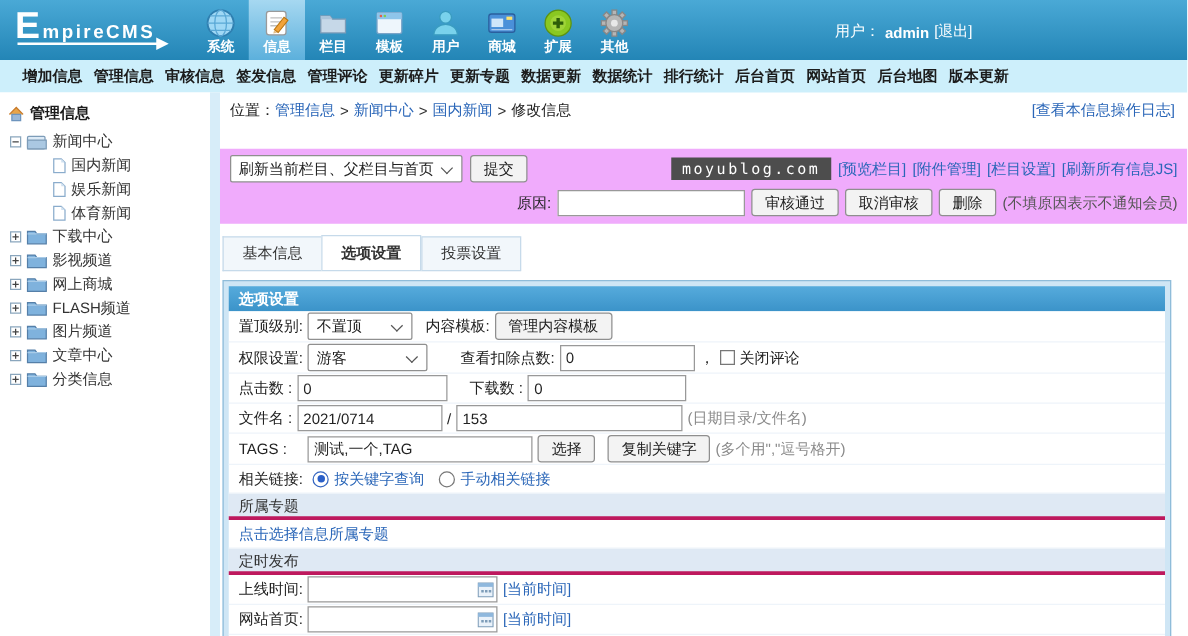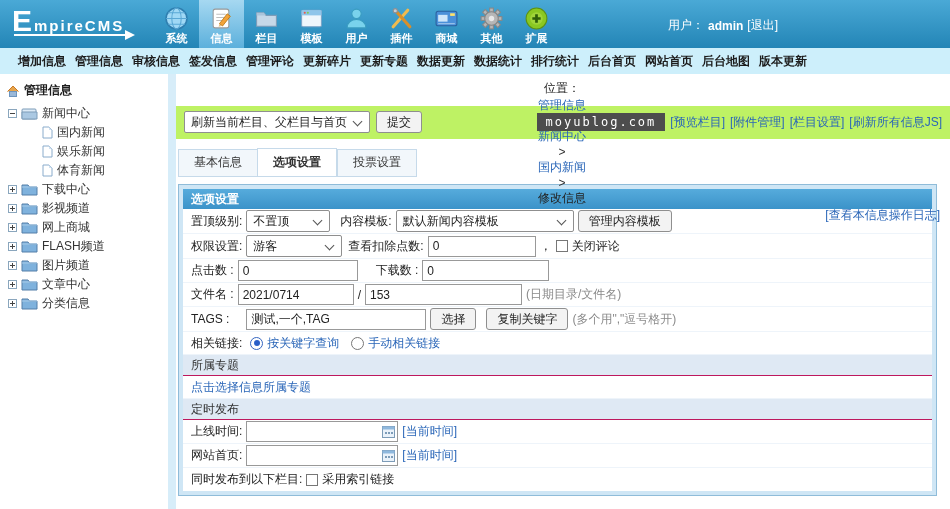--- a/index.html
+++ b/index.html
@@ -36,26 +36,26 @@
   .trow.root { padding-left:2px; }
   .trow.child { padding-left:36px; }
   .expander { width:9px; height:9px; border:1px solid #8aa6bd; background:#fff; position:relative; flex:none; }
   .expander::before, .expander.plus::after { content:""; position:absolute; background:#444; }
   .expander::before { left:1px; right:1px; top:3px; height:1px; }
   .expander.plus::after { top:1px; bottom:1px; left:3px; width:1px; }
   .trow svg { flex:none; }
 
   
   .main { flex:1; min-width:0; }
-  .bc-row { height:23px; display:flex; align-items:center; padding:6px 10px 0 8px; font-size:12px;flex-direction:column; }
+  .bc-row { height:23px; display:flex; align-items:center; padding:6px 10px 0 8px; font-size:12px; }
   .bc-row .sep { margin:0 4px; color:#333; }
   a.lnk, .lnk { color:#2a66b8; text-decoration:none; cursor:pointer; }
   .log-link { margin-left:auto; }
 
-  .blue-panel { background:#bef264; margin-top:9px; padding:5px 8px 6px 8px; }
+  .blue-panel { background:#f0abfc; margin-top:22px; padding:5px 8px 6px 8px; }
   .panel-row1 { display:flex; align-items:center; gap:6px; }
   .panel-right { margin-left:auto; display:flex; align-items:center; gap:5px; }
   .watermark { background:#4d4d4d; color:#fff; font-family:"DejaVu Sans Mono",monospace; font-size:12px; letter-spacing:2px; padding:2px 9px; }
   .panel-row2 { display:flex; align-items:center; justify-content:flex-end; gap:5px; margin-top:5px; }
   .note { color:#555; }
 
   .sel { background:#fff; border:1px solid #8f8f8f; border-radius:2px; height:22px; display:inline-flex; align-items:center; padding:0 22px 0 6px; position:relative; font-size:12px; cursor:pointer; white-space:nowrap; }
   .sel::after { content:""; width:6px; height:6px; border-right:1.6px solid #555; border-bottom:1.6px solid #555; transform:rotate(45deg); position:absolute; right:8px; top:6px; }
   .btn { height:22px; padding:0 10px; background:#f3f3f3; border:1px solid #8f8f8f; border-radius:3px; font-size:12px; color:#1c1c1c; font-family:inherit; cursor:pointer; white-space:nowrap; }
   .inp { height:21px; border:1px solid #999; padding:0 4px; font-size:12px; color:#222; background:#fff; font-family:inherit; }
@@ -64,21 +64,21 @@
   .tabs { display:flex; align-items:flex-end; margin:9px 0 7px 2px; }
   .tab { padding:4px 15px 5px; font-size:12px; color:#333; background:#f2f7fb; border:1px solid #c6daea; border-right:none; cursor:pointer; }
   .tab:last-child { border-right:1px solid #c6daea; }
   .tab.active { background:#fff; font-weight:bold; border-right:1px solid #c6daea; padding-top:5px; }
 
   
   .form-box { margin:0 13px 0 2px; border:1px solid #8fbcd9; background:#cfe6f5; padding:4px; }
   .section-bar { background:linear-gradient(#56abdc,#3b93c9); color:#fff; font-weight:bold; font-size:12px; height:20px; line-height:20px; padding-left:8px; }
   .ftable { background:#fff; }
   .frow { display:flex; align-items:center; min-height:23px; padding:1px 6px 1px 8px; border-bottom:1px solid #eef4fa; gap:4px; flex-wrap:nowrap; }
-  .subhdr { background:#dfe9f4; height:21px; line-height:21px; padding-left:8px; color:#333; border-bottom:1px solid #be185d; }
+  .subhdr { background:#dfe9f4; height:21px; line-height:21px; padding-left:8px; color:#333; border-bottom:3px solid #be185d; }
   .gray { color:#8a8a8a; }
   .cb { width:12px; height:12px; border:1px solid #777; background:#fff; display:inline-block; flex:none; cursor:pointer; }
   .radio { width:13px; height:13px; border-radius:50%; border:1px solid #777; background:#fff; display:inline-block; position:relative; flex:none; cursor:pointer; }
   .radio.on { border-color:#3566c0; }
   .radio.on::after { content:""; position:absolute; left:2.5px; top:2.5px; right:2.5px; bottom:2.5px; border-radius:50%; background:#2a5fc8; }
   .date-wrap { position:relative; display:inline-flex; align-items:center; }
   .date-wrap svg { position:absolute; right:3px; top:4px; }
 </style>
 </head>
 <body>
@@ -126,59 +126,51 @@
       </div>
       <div class="hicon">
         <svg viewBox="0 0 24 24">
             <circle cx="12" cy="7.5" r="4.5" fill="#79d2ec" stroke="#3a9cc0"></circle>
             <path d="M3 21c0-5 4-8 9-8s9 3 9 8z" fill="#79d2ec" stroke="#3a9cc0"></path>
           </svg>
         <span class="lbl">用户</span>
       </div>
       <div class="hicon">
         <svg viewBox="0 0 24 24">
-            <path d="M4 20 L18 4" stroke="#f0bb4f" stroke-width="3" stroke-linecap="round"></path>
-            <path d="M6 4 L20 20" stroke="#d98f2b" stroke-width="3" stroke-linecap="round"></path>
-            <circle cx="6" cy="4.5" r="2" fill="#c8cdd2" stroke="#8a9096"></circle>
-          </svg>
-        <span class="lbl">插件</span>
-      </div>
-      <div class="hicon">
-        <svg viewBox="0 0 24 24">
             <rect x="2" y="5" width="20" height="14" rx="2" fill="#4a90d9" stroke="#2a5f9e"></rect>
             <rect x="4" y="8.5" width="9" height="6.5" fill="#cfe6fa"></rect>
             <rect x="15.5" y="7" width="4.5" height="2.5" fill="#ffe26b"></rect>
             <path d="M4 17h16" stroke="#a8c8ec"></path>
           </svg>
         <span class="lbl">商城</span>
+      </div>
+      <div class="hicon">
+        <svg viewBox="0 0 24 24">
+            <circle cx="12" cy="12" r="10" fill="#8ac821" stroke="#5d9212"></circle>
+            <circle cx="12" cy="12" r="6" fill="#9fd438"></circle>
+            <path d="M12 8v8 M8 12h8" stroke="#2e5e08" stroke-width="2.6"></path>
+          </svg>
+        <span class="lbl">扩展</span>
       </div>
       <div class="hicon">
         <svg viewBox="0 0 24 24">
             <g fill="#b6b6b6" stroke="#878787">
               <rect x="10.2" y="2" width="3.6" height="4"></rect>
               <rect x="10.2" y="18" width="3.6" height="4"></rect>
               <rect x="2" y="10.2" width="4" height="3.6"></rect>
               <rect x="18" y="10.2" width="4" height="3.6"></rect>
               <rect x="4.2" y="4.2" width="3.6" height="3.6" transform="rotate(45 6 6)"></rect>
               <rect x="16.2" y="4.2" width="3.6" height="3.6" transform="rotate(45 18 6)"></rect>
               <rect x="4.2" y="16.2" width="3.6" height="3.6" transform="rotate(45 6 18)"></rect>
               <rect x="16.2" y="16.2" width="3.6" height="3.6" transform="rotate(45 18 18)"></rect>
               <circle cx="12" cy="12" r="6.5"></circle>
             </g>
             <circle cx="12" cy="12" r="2.6" fill="#e8e8e8"></circle>
           </svg>
         <span class="lbl">其他</span>
-      </div>
-      <div class="hicon">
-        <svg viewBox="0 0 24 24">
-            <circle cx="12" cy="12" r="10" fill="#8ac821" stroke="#5d9212"></circle>
-            <circle cx="12" cy="12" r="6" fill="#9fd438"></circle>
-            <path d="M12 8v8 M8 12h8" stroke="#2e5e08" stroke-width="2.6"></path>
-          </svg>
-        <span class="lbl">扩展</span>
       </div>
     </div>
     <div class="user-info">
       <span>用户：</span>
         <span class="uname">admin</span>
       <span>[退出]</span>
     </div>
   </div>
 
   <div class="menubar">
@@ -320,68 +312,73 @@
             </div>
           <button class="btn">提交</button>
           <div class="panel-right">
             <span class="watermark">moyublog.com</span>
             <span class="lnk">[预览栏目]</span>
             <span class="lnk">[附件管理]</span>
             <span class="lnk">[栏目设置]</span>
             <span class="lnk">[刷新所有信息JS]</span>
           </div>
         </div>
+        <div class="panel-row2">
+          <span>原因:</span>
+          <input class="inp" style="width: 150px;" value="">
+          <button class="btn">审核通过</button>
+          <button class="btn">取消审核</button>
+          <button class="btn">删除</button>
+          <span class="note">(不填原因表示不通知会员)</span>
+        </div>
       </div>
 
       <div class="tabs">
         <div class="tab">基本信息</div>
         <div class="tab active">选项设置</div>
         <div class="tab">投票设置</div>
       </div>
 
       <div class="form-box">
         <div class="section-bar">选项设置</div>
         <div class="ftable">
 
           <div class="frow">
             <span>置顶级别:</span>
             <div class="sel" style="min-width:84px">
                 <span>不置顶</span>
               </div>
             <span style="margin-left:6px">内容模板:</span>
-            <div class="sel" style="min-width:178px">
-                <span>默认新闻内容模板</span>
-              </div>
             <button class="btn">管理内容模板</button>
           </div>
 
           <div class="frow">
             <span>权限设置:</span>
             <div class="sel" style="min-width:96px">
                 <span>游客</span>
               </div>
-            <span style="margin-left:2px">查看扣除点数:</span>
+            <span style="margin-left:22px">查看扣除点数:</span>
             <input class="inp" style="width: 108px;" value="0">
             <span>，</span>
             <span class="cb"></span>
             <span>关闭评论</span>
           </div>
 
           <div class="frow">
             <span>点击数 :</span>
             <input class="inp" style="width: 120px;" value="0">
             <span style="margin-left:14px">下载数 :</span>
             <input class="inp" style="width: 127px;" value="0">
           </div>
 
           <div class="frow">
             <span>文件名 :</span>
             <input class="inp" style="width: 116px;" value="2021/0714">
             <span>/</span>
-            <input class="inp" style="width: 157px;" value="153">
+            <input class="inp" style="width: 181px;" value="153">
             <span class="gray">(日期目录/文件名)</span>
           </div>
 
           <div class="frow">
             <span>TAGS  :</span>
             <input class="inp" style="width: 180px; margin-left: 13px;" value="测试,一个,TAG">
             <button class="btn">选择</button>
             <button class="btn" style="margin-left:6px">复制关键字</button>
             <span class="gray">(多个用","逗号格开)</span>
           </div>

